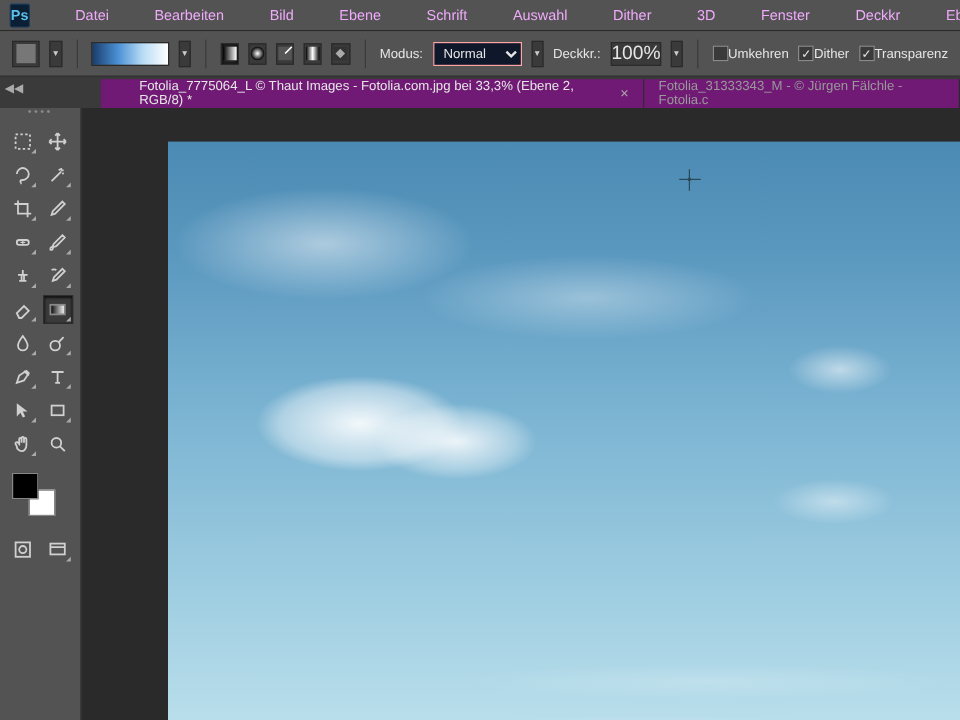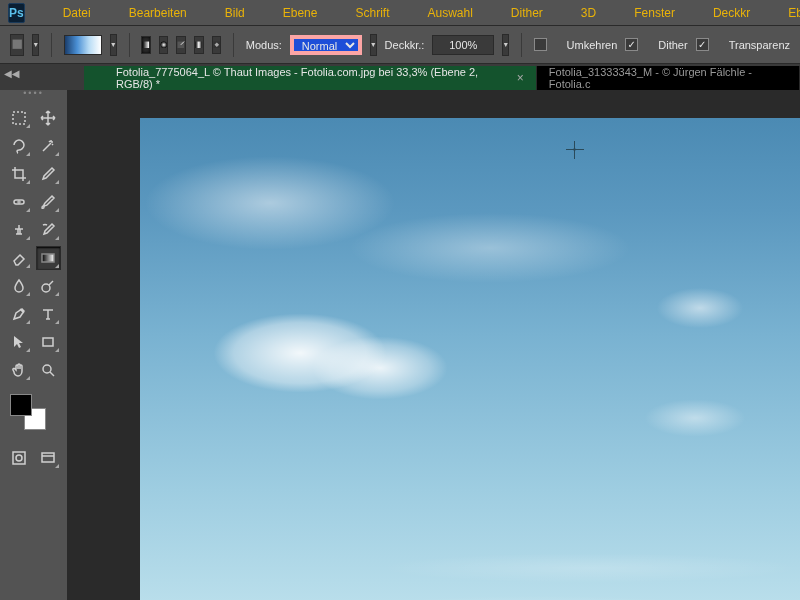--- a/index.html
+++ b/index.html
@@ -1,42 +1,42 @@
 <!DOCTYPE html>
 <html><head>
 <meta charset="utf-8">
 <style>
   * { margin: 0; padding: 0; box-sizing: border-box; font-family: "Segoe UI", Tahoma, sans-serif; }
   body { background: #535353; width: 800px; height: 600px; overflow: hidden; user-select: none; }
 
   
   .menubar { height: 26px; background: #535353; display: flex; align-items: center; padding: 0 8px; gap: 18px; border-bottom: 1px solid #2a2a2a; }
   .ps-logo { width: 22px; height: 20px; background: #0a1f33; color: #5bc0eb; font-weight: bold; font-size: 12px; display: flex; align-items: center; justify-content: center; border-radius: 2px; margin-right: 10px; border: 1px solid #1a3a5a; }
-  .menu-item { color: #eab308; font-size: 12px; padding: 4px 10px; cursor: pointer; }
+  .menu-item { color: #f0abfc; font-size: 12px; padding: 4px 10px; cursor: pointer; }
 
   
   .optionsbar { height: 38px; background: #535353; display: flex; align-items: center; padding: 0 10px; gap: 8px; border-bottom: 1px solid #2a2a2a; }
   .opt-swatch { width: 28px; height: 22px; border: 1px solid #2a2a2a; display: flex; align-items: center; justify-content: center; background: #3a3a3a; }
   .opt-dropdown { width: 12px; height: 22px; background: #3a3a3a; border: 1px solid #2a2a2a; display: flex; align-items: center; justify-content: center; color: #ccc; font-size: 8px; }
   .gradient-preview { width: 78px; height: 20px; border: 1px solid #2a2a2a; background: linear-gradient(to right, #1a3d6b, #4a8fd4, #b8dcf5, #ffffff); }
   .sep { width: 1px; height: 24px; background: #3a3a3a; margin: 0 4px; }
   .gradient-type { width: 18px; height: 18px; border: 1px solid #2a2a2a; background: #3a3a3a; display: flex; align-items: center; justify-content: center; }
   .gradient-type.active { background: #2a2a2a; box-shadow: inset 0 0 3px #000; }
   .opt-label { color: #e6e6e6; font-size: 11px; }
-  .opt-select { background: #1d4ed8; color: #e6e6e6; border: 4px solid #fca5a5; font-size: 11px; height: 20px; width: 88px; padding: 0 4px; }
-  .opt-input { background: #3a3a3a; color: #e6e6e6; border: 1px solid #2a2a2a; font-size: 11px; height: 20px; width: 62px; text-align: center; }
-  .opt-check { display: flex; align-items: center; gap: 20px; color: #e6e6e6; font-size: 11px; }
+  .opt-select { background: #0f172a; color: #e6e6e6; border: 1px solid #fca5a5; font-size: 11px; height: 20px; width: 88px; padding: 0 4px; }
+  .opt-input { background: #3a3a3a; color: #e6e6e6; border: 1px solid #2a2a2a; font-size: 16px; height: 20px; width: 42px; text-align: center; }
+  .opt-check { display: flex; align-items: center; gap: 0; color: #e6e6e6; font-size: 11px; }
   .checkbox { width: 13px; height: 13px; border: 1px solid #8a8a8a; background: #3a3a3a; display: flex; align-items: center; justify-content: center; color: #e6e6e6; font-size: 10px; }
 
   
   .tabbar { height: 26px; background: #3a3a3a; display: flex; align-items: flex-end; padding-left: 84px; }
   .panel-toggle { position: absolute; left: 4px; top: 68px; color: #aaa; font-size: 10px; }
   .tab { height: 24px; padding: 0 12px; display: flex; align-items: center; gap: 8px; font-size: 11px; cursor: pointer; border-right: 1px solid #2a2a2a; }
-  .tab.active { background: #14532d; color: #e6e6e6; padding-left: 32px; }
-  .tab.inactive { background: #000000; color: #999; }
+  .tab.active { background: #701a75; color: #e6e6e6; padding-left: 32px; }
+  .tab.inactive { background: #701a75; color: #999; }
   .tab-close { color: #aaa; font-size: 12px; }
 
   
   .workspace { display: flex; height: calc(600px - 26px - 38px - 26px); }
   .toolbox { width: 68px; background: #535353; border-right: 1px solid #2a2a2a; padding: 6px 6px; display: flex; flex-direction: column; gap: 4px; position: relative; }
   .tool-handle { position: absolute; top: -2px; left: 50%; transform: translateX(-50%); color: #888; font-size: 9px; letter-spacing: 2px; }
   .tool-row { display: flex; gap: 4px; }
   .tool { width: 26px; height: 24px; display: flex; align-items: center; justify-content: center; color: #d0d0d0; cursor: pointer; position: relative; border: 1px solid transparent; }
   .tool.active { background: #3a3a3a; border: 1px solid #2a2a2a; box-shadow: inset 0 1px 2px #000; }
   .tool svg { width: 16px; height: 16px; }

